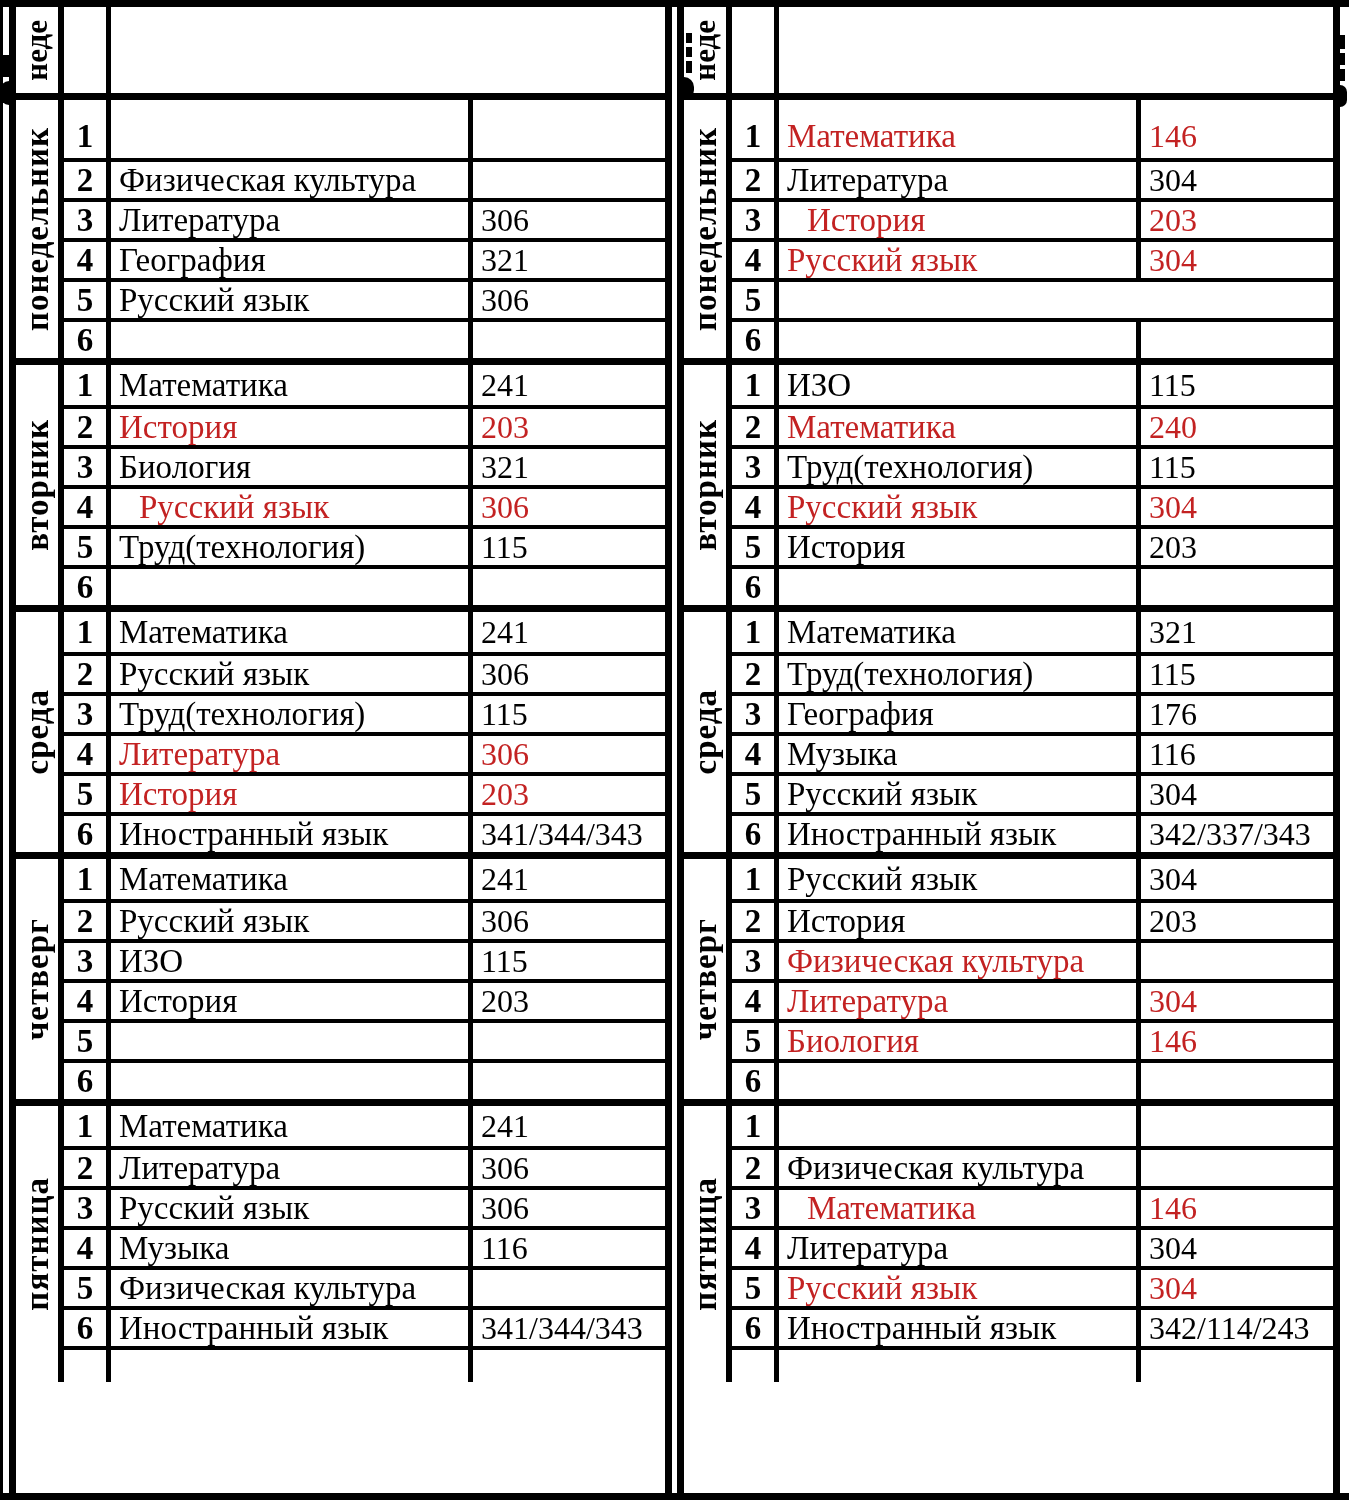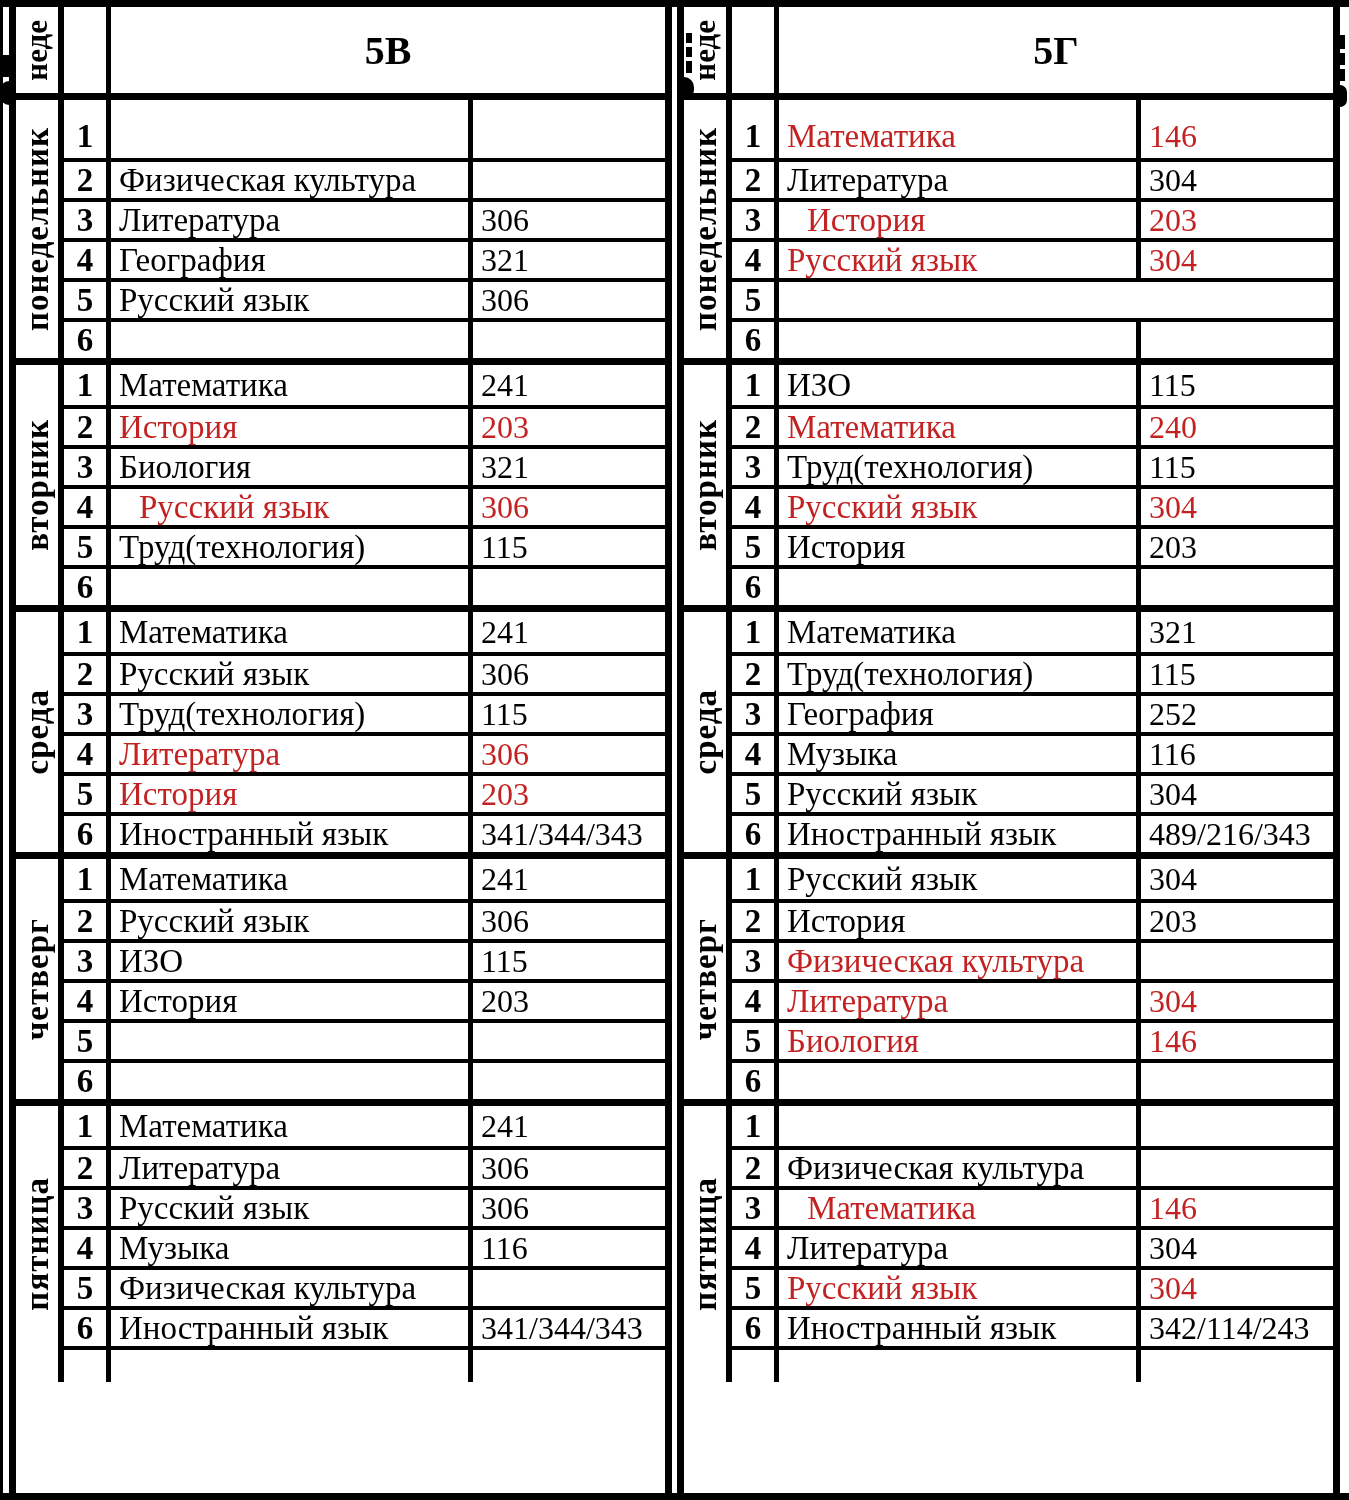--- a/index.html
+++ b/index.html
@@ -68,21 +68,20 @@
     <div class="edge left">
       <i class="frag f1"></i>
       <i class="frag f2"></i>
     </div>
     <div class="ttable">
         <div class="hrow">
           <div class="day-h">
             <span class="vert week-label">неде</span>
           </div>
           <div class="num-h"></div>
-          <div class="class-h">5В</div>
         </div>
         <div class="dayblock first">
           <div class="daycell">
             <span class="vert day-label">понедельник</span>
           </div>
           <div class="rows">
             <div class="lrow rfirst tall">
               <div class="num">1</div>
               <div class="subj"></div>
               <div class="room"></div>
@@ -272,21 +271,20 @@
     <div class="ttable">
         <div class="hrow">
           <div class="day-h">
             <i class="frag f1"></i>
             <i class="frag f2"></i>
             <i class="frag f3"></i>
             <i class="frag f4"></i>
             <span class="vert week-label">неде</span>
           </div>
           <div class="num-h"></div>
-          <div class="class-h">5Г</div>
         </div>
         <div class="dayblock first">
           <div class="daycell">
             <span class="vert day-label">понедельник</span>
           </div>
           <div class="rows">
             <div class="lrow rfirst tall">
               <div class="num">1</div>
               <div class="subj red">Математика</div>
               <div class="room red">146</div>
@@ -365,36 +363,36 @@
               <div class="room">321</div>
             </div>
             <div class="lrow">
               <div class="num">2</div>
               <div class="subj">Труд(технология)</div>
               <div class="room">115</div>
             </div>
             <div class="lrow">
               <div class="num">3</div>
               <div class="subj">География</div>
-              <div class="room">252</div>
+              <div class="room">176</div>
             </div>
             <div class="lrow">
               <div class="num">4</div>
               <div class="subj">Музыка</div>
               <div class="room">116</div>
             </div>
             <div class="lrow">
               <div class="num">5</div>
               <div class="subj">Русский язык</div>
               <div class="room">304</div>
             </div>
             <div class="lrow">
               <div class="num">6</div>
               <div class="subj">Иностранный язык</div>
-              <div class="room">489/216/343</div>
+              <div class="room">342/337/343</div>
             </div>
           </div>
         </div>
         <div class="dayblock">
           <div class="daycell">
             <span class="vert day-label">четверг</span>
           </div>
           <div class="rows">
             <div class="lrow rfirst">
               <div class="num">1</div>

